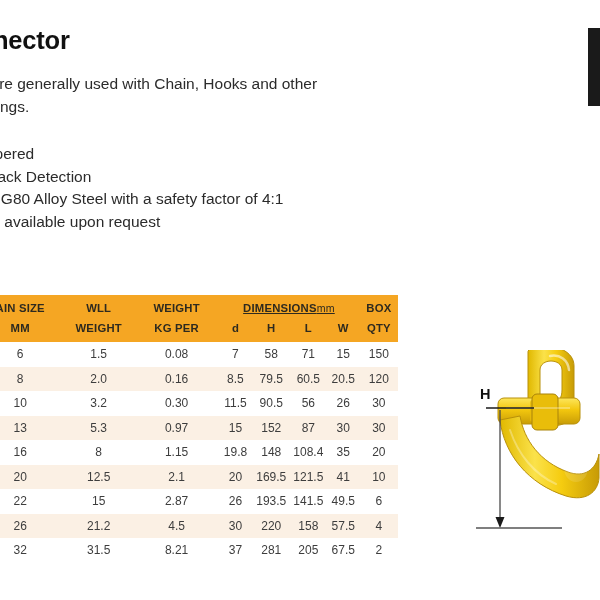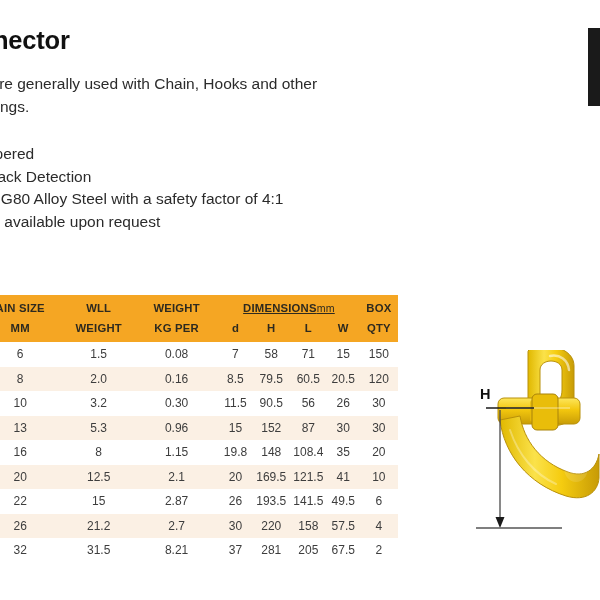--- a/index.html
+++ b/index.html
@@ -215,21 +215,21 @@
         <td>0.30</td>
         <td>11.5</td>
         <td>90.5</td>
         <td>56</td>
         <td>26</td>
         <td>30</td>
       </tr>
       <tr class="even">
         <td>13</td>
         <td>5.3</td>
-        <td>0.96</td>
+        <td>0.97</td>
         <td>15</td>
         <td>152</td>
         <td>87</td>
         <td>30</td>
         <td>30</td>
       </tr>
       <tr class="odd">
         <td>16</td>
         <td>8</td>
         <td>1.15</td>
@@ -255,21 +255,21 @@
         <td>2.87</td>
         <td>26</td>
         <td>193.5</td>
         <td>141.5</td>
         <td>49.5</td>
         <td>6</td>
       </tr>
       <tr class="even">
         <td>26</td>
         <td>21.2</td>
-        <td>2.7</td>
+        <td>4.5</td>
         <td>30</td>
         <td>220</td>
         <td>158</td>
         <td>57.5</td>
         <td>4</td>
       </tr>
       <tr class="odd">
         <td>32</td>
         <td>31.5</td>
         <td>8.21</td>

